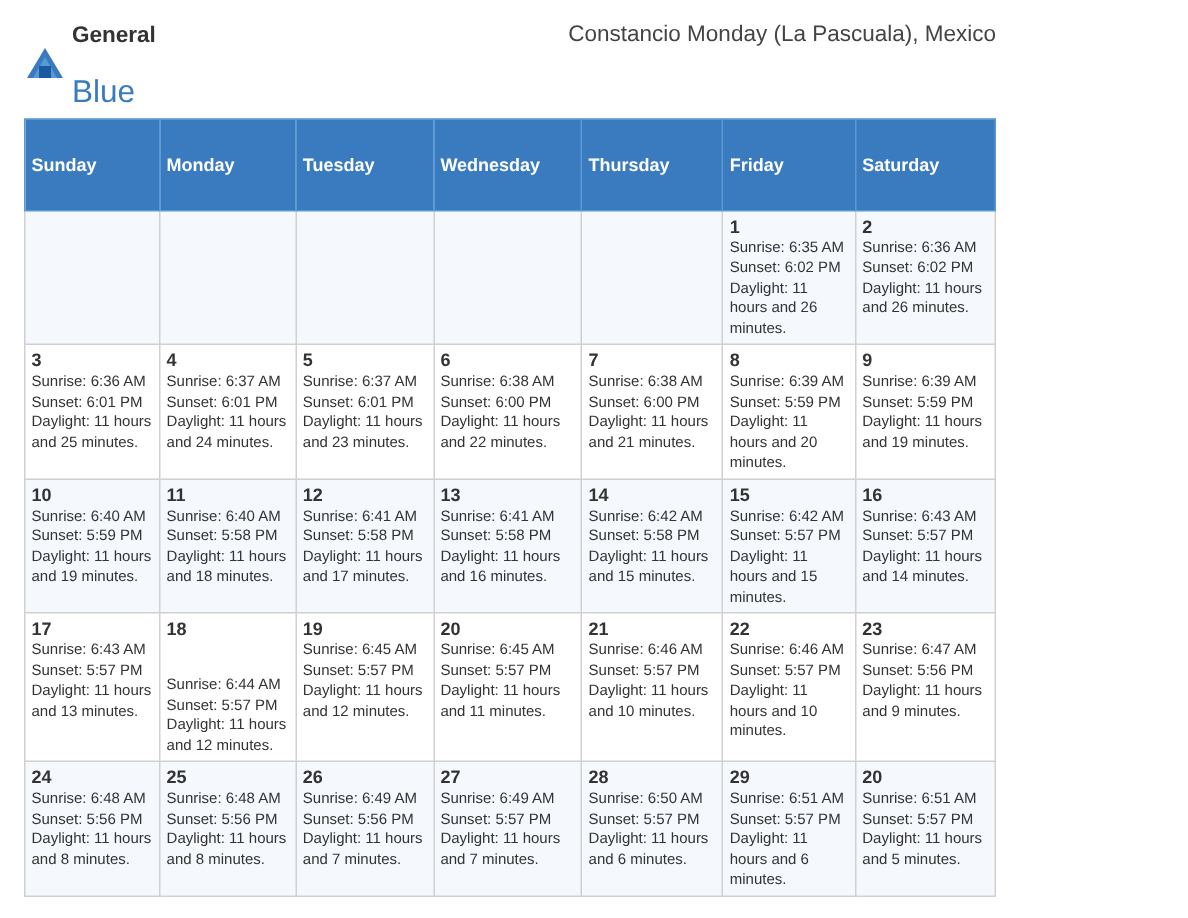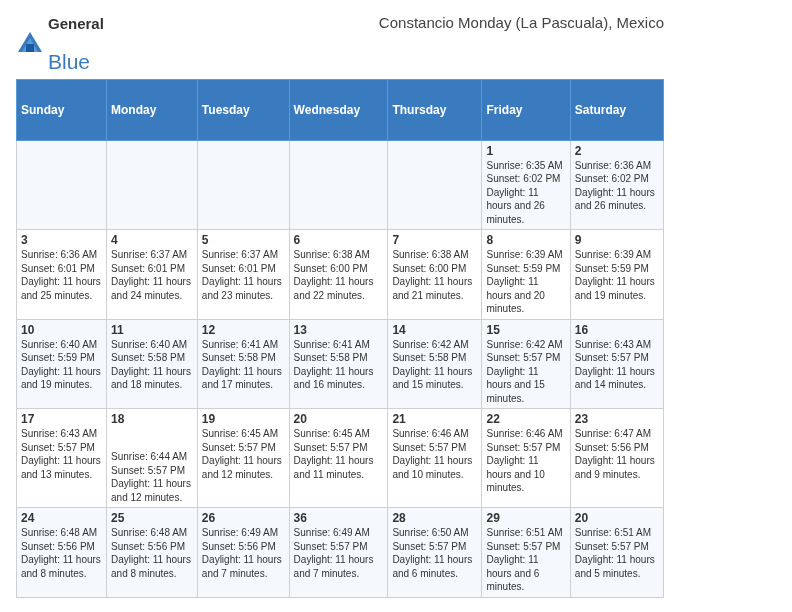--- a/index.html
+++ b/index.html
@@ -304,21 +304,21 @@
 Sunset: 5:56 PM
 Daylight: 11 hours and 8 minutes.</div>
           </td>
           <td>
             <span class="day-num">26</span>
             <div class="day-info" style="white-space: pre-line;">Sunrise: 6:49 AM
 Sunset: 5:56 PM
 Daylight: 11 hours and 7 minutes.</div>
           </td>
           <td>
-            <span class="day-num">36</span>
+            <span class="day-num">27</span>
             <div class="day-info" style="white-space: pre-line;">Sunrise: 6:49 AM
 Sunset: 5:57 PM
 Daylight: 11 hours and 7 minutes.</div>
           </td>
           <td>
             <span class="day-num">28</span>
             <div class="day-info" style="white-space: pre-line;">Sunrise: 6:50 AM
 Sunset: 5:57 PM
 Daylight: 11 hours and 6 minutes.</div>
           </td>

